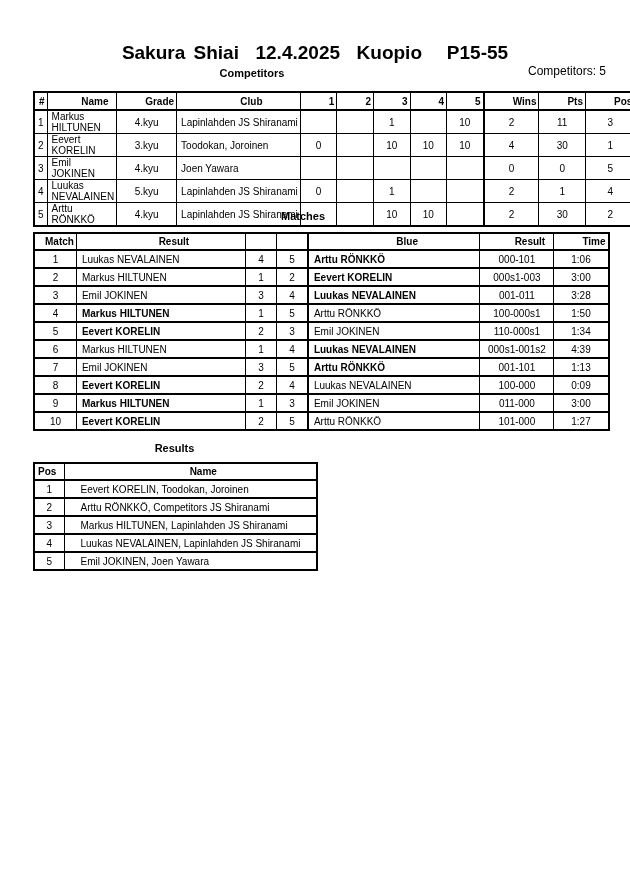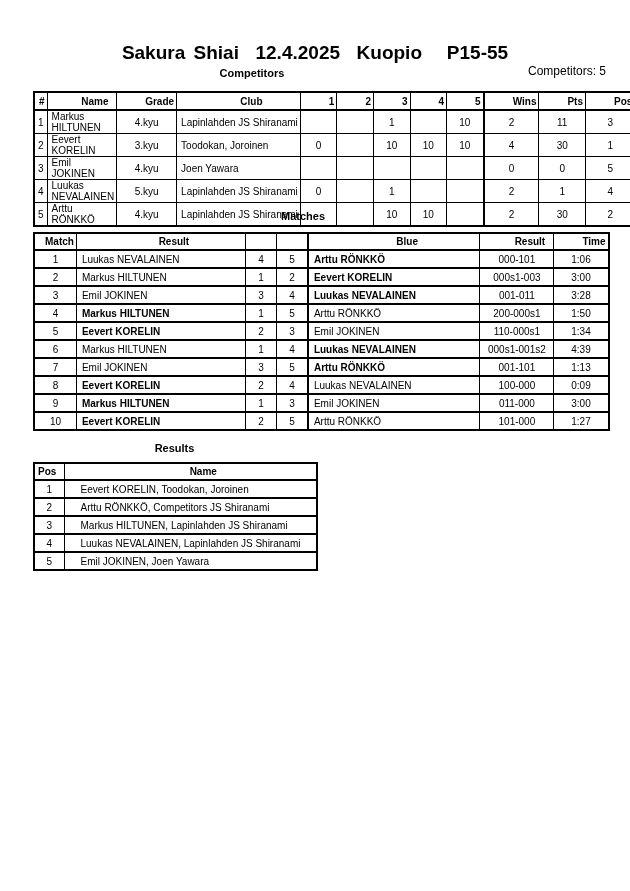--- a/index.html
+++ b/index.html
@@ -213,21 +213,21 @@
       <td class="al thickL win">Luukas NEVALAINEN</td>
       <td>001-011</td>
       <td>3:28</td>
     </tr>
     <tr>
       <td>4</td>
       <td class="al win">Markus HILTUNEN</td>
       <td>1</td>
       <td>5</td>
       <td class="al thickL">Arttu RÖNKKÖ</td>
-      <td>200-000s1</td>
+      <td>100-000s1</td>
       <td>1:50</td>
     </tr>
     <tr>
       <td>5</td>
       <td class="al win">Eevert KORELIN</td>
       <td>2</td>
       <td>3</td>
       <td class="al thickL">Emil JOKINEN</td>
       <td>110-000s1</td>
       <td>1:34</td>

